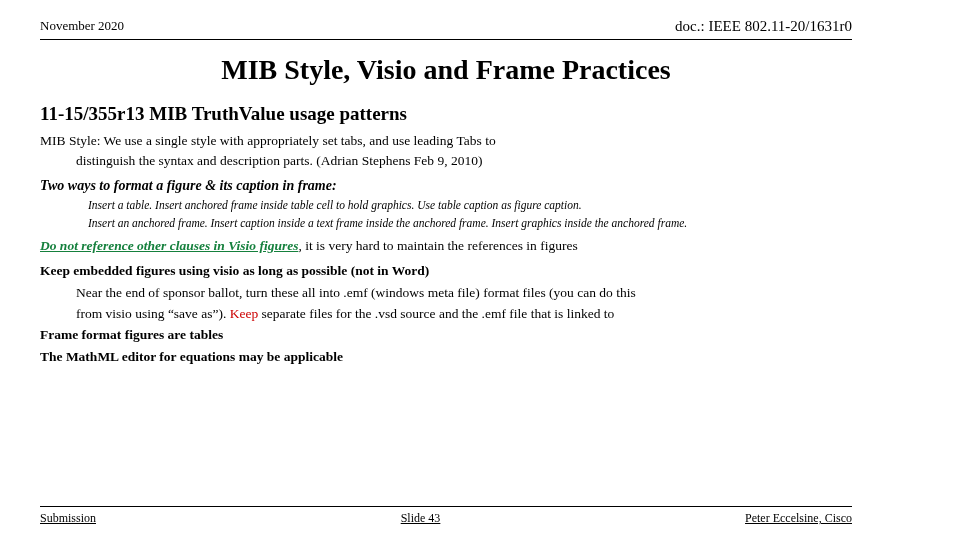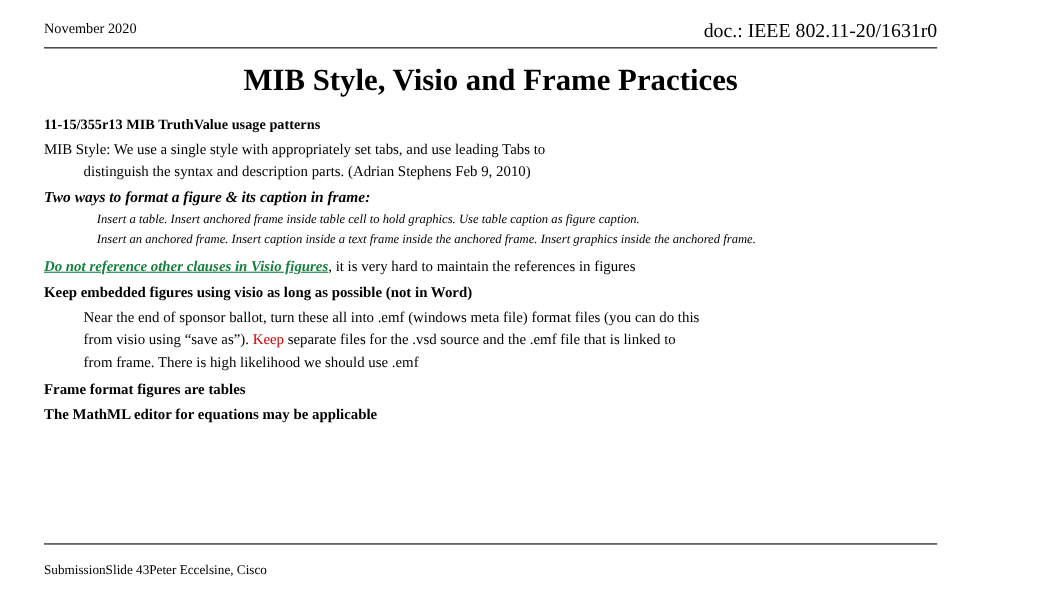--- a/index.html
+++ b/index.html
@@ -24,37 +24,37 @@
       align-items: flex-start;
       border-bottom: 1px solid #000;
       padding-bottom: 4px;
       margin-bottom: 6px;
     }
     .header-left {
       font-size: 13px;
       font-weight: normal;
     }
     .header-right {
-      font-size: 18px;
+      font-size: 15px;
       font-weight: normal;
     }
     .title {
       text-align: center;
       font-size: 28px;
       font-weight: bold;
       margin: 8px 0 14px 0;
       font-family: 'Times New Roman', Times, serif;
     }
     .content {
       flex: 1;
       font-size: 13.5px;
       line-height: 1.45;
     }
     .section-heading {
-      font-size: 13px;
+      font-size: 19px;
       font-weight: bold;
       margin-bottom: 2px;
     }
     .body-text {
       font-size: 13.5px;
       margin-bottom: 2px;
     }
     .indented {
       margin-left: 36px;
     }
@@ -80,25 +80,27 @@
       color: #cc0000;
       font-weight: normal;
     }
     .bold-line {
       font-weight: bold;
       font-size: 13.5px;
       margin-bottom: 2px;
     }
     .footer {
       display: flex;
+      justify-content: space-between;
       align-items: flex-end;
       border-top: 1px solid #000;
-      padding-top: 16px;
+      padding-top: 4px;
       margin-top: 4px;
       font-size: 12px;
+      text-decoration: underline;
     }
     .mb2 { margin-bottom: 3px; }
     .mb4 { margin-bottom: 5px; }
     .mb1 { margin-bottom: 1px; }
   </style>
 </head>
 <body>
 
 <div class="slide">
   <div class="header">
@@ -122,21 +124,20 @@
     <div class="body-text mb4">
       <span class="red-link">Do not reference other clauses in Visio figures</span><span>, it is very hard to maintain the references in figures</span>
     </div>
 
     <div class="bold-line mb2">Keep embedded figures using visio as long as possible (not in Word)</div>
 
     <div class="body-text indented mb1">Near the end of sponsor ballot, turn these all into .emf (windows meta file) format files (you can do this</div>
     <div class="body-text indented mb1">
       from visio using “save as”).   <span class="red-word">Keep</span> separate files for the .vsd source and the .emf file that is linked to
     </div>
-    <div class="body-text indented mb4">from frame. There is high likelihood we should use .emf</div>
 
     <div class="bold-line mb2">Frame format figures are tables</div>
     <div class="bold-line mb2">The MathML editor for equations may be applicable</div>
 
   </div>
 
   <div class="footer">
     <span class="footer-left">Submission</span>
     <span class="footer-center">Slide 43</span>
     <span class="footer-right">Peter Eccelsine, Cisco</span>

